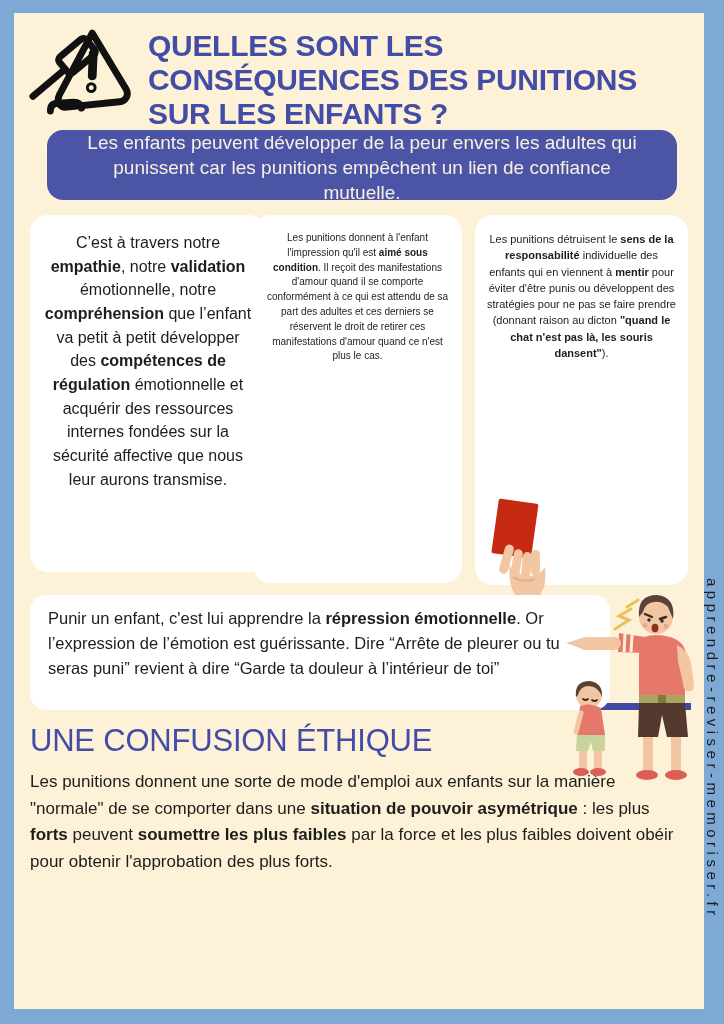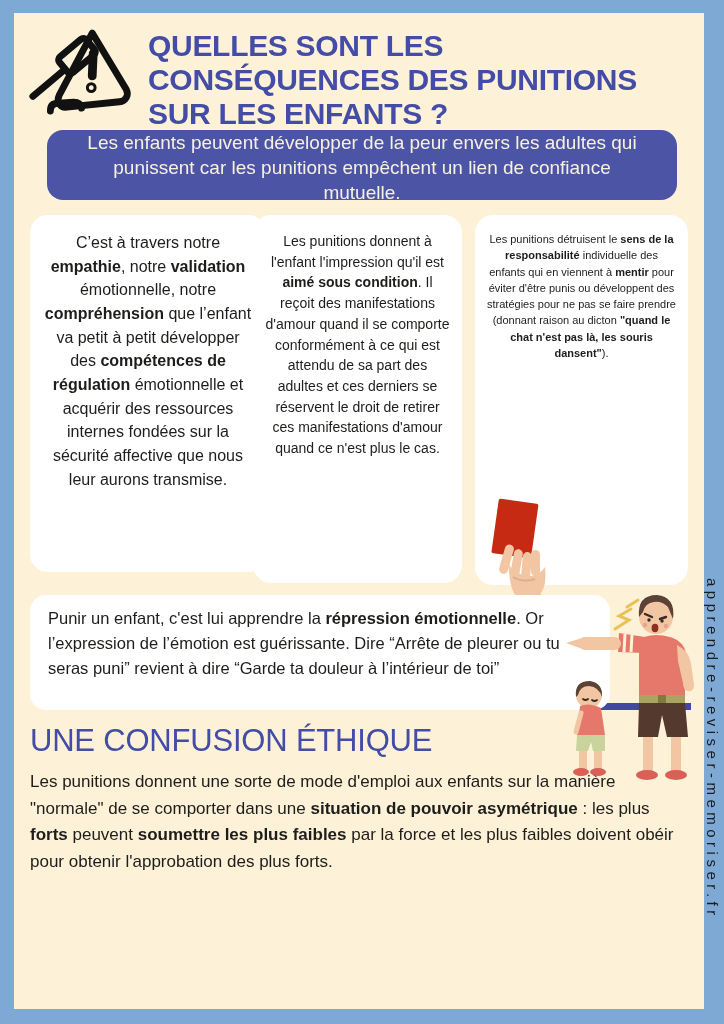--- a/index.html
+++ b/index.html
@@ -29,21 +29,21 @@
     color:#f7f1e1;font-size:19px;line-height:25px;text-align:center;
     padding:0 28px;box-sizing:border-box;
   }
   
   .card{
     position:absolute;top:202px;background:#ffffff;border-radius:18px;
     font-size:16px;line-height:1.48;text-align:center;
     padding:16px 12px;box-sizing:border-box;
   }
   .card1{left:16px;width:236px;height:357px;}
-  .card2{left:239px;width:209px;height:368px;font-size:14px;}
+  .card2{left:239px;width:209px;height:368px;font-size:10px;}
   .card3{left:461px;width:213px;height:370px;font-size:11px;padding-left:12px;}
   .hand-card{position:absolute;left:14px;bottom:-30px;width:70px;height:118px;}
   
   .quote{
     position:absolute;left:16px;top:582px;width:580px;height:115px;
     background:#ffffff;border-radius:16px;z-index:2;
     font-size:16.5px;line-height:25px;
     padding:11px 18px;box-sizing:border-box;
   }
   .illus{position:absolute;left:545px;top:572px;width:150px;height:200px;z-index:3;}

